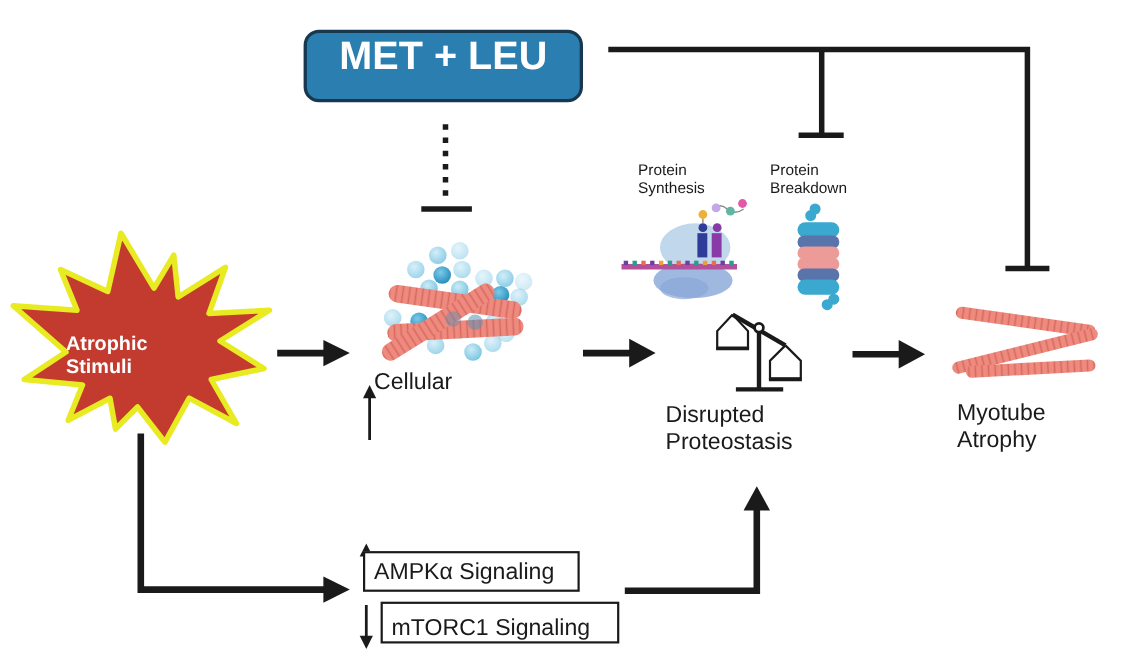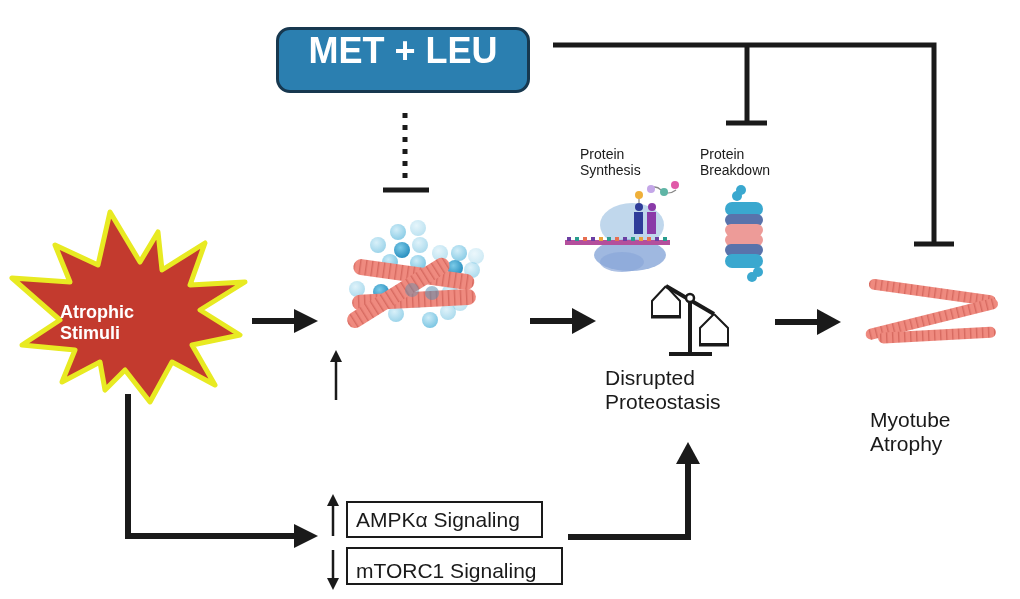--- a/index.html
+++ b/index.html
@@ -190,40 +190,41 @@
 <div class="met-box">
   <span>MET + LEU</span>
 </div>
 
 <div class="lbl" style="left:60px; top:302px; width:130px; font-size:18px; font-weight:bold; color:#ffffff;">
   <div>Atrophic</div>
   <div>Stimuli</div>
 </div>
 
 <div class="lbl" style="left:340px; top:336px; width:160px; font-size:21px;">
+  <div>Cellular</div>
 </div>
 
 <div class="lbl" style="left:580px; top:146px; width:90px; font-size:14px;">
   <div>Protein</div>
   <div>Synthesis</div>
 </div>
 
 <div class="lbl" style="left:700px; top:146px; width:95px; font-size:14px;">
   <div>Protein</div>
   <div>Breakdown</div>
 </div>
 
 <div class="lbl" style="left:605px; top:366px; width:170px; font-size:21px;">
   <div>Disrupted</div>
   <div>Proteostasis</div>
 </div>
 
-<div class="lbl" style="left:870px; top:364px; width:120px; font-size:21px;margin-top:44px;">
+<div class="lbl" style="left:870px; top:364px; width:120px; font-size:21px;">
   <div>Myotube</div>
   <div>Atrophy</div>
 </div>
 
-<div class="sig-box" style="left:346px; top:501px; width:197px; height:37px;">
+<div class="sig-box" style="left:330px; top:501px; width:197px; height:37px;">
   <span>AMPKα Signaling</span>
 </div>
 <div class="sig-box" style="left:346px; top:547px; width:217px; height:38px;align-items:flex-end;">
   <span>mTORC1 Signaling</span>
 </div>
 
 </body></html>

